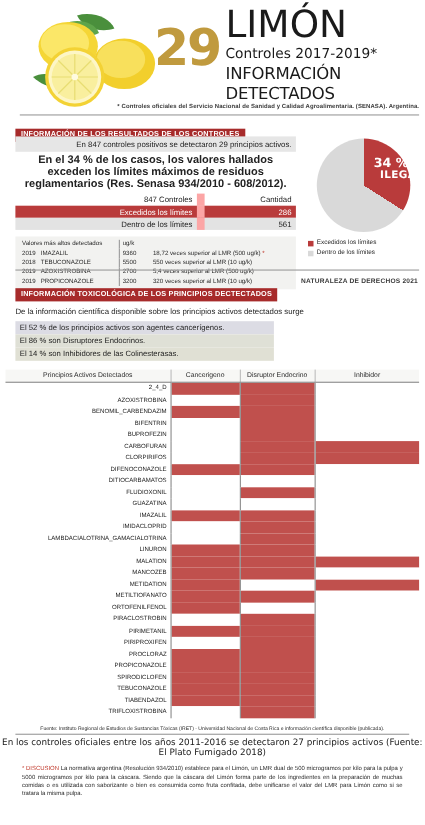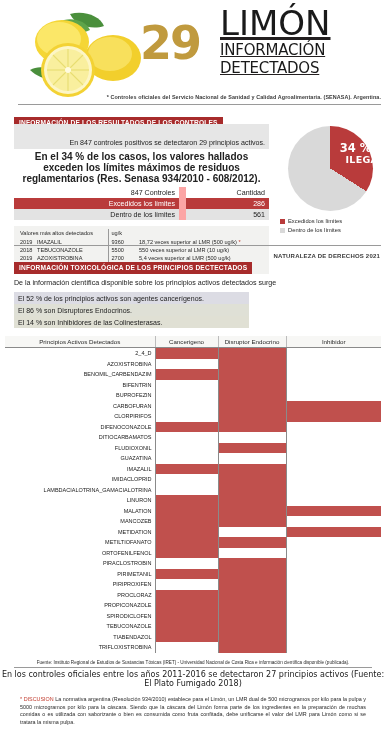--- a/index.html
+++ b/index.html
@@ -18,21 +18,21 @@
   #header { position:relative; height:106px; }
   #lemon-art {
     position:absolute; left:18px; top:8px; width:130px; height:92px;
   }
   #big-number {
     position:absolute; left:140px; top:12px;
     font-family:"DejaVu Sans", sans-serif;
     font-weight:bold; font-size:46px; line-height:62px;
     color:#c09a3e; letter-spacing:-2px;
   }
-  #title-block { position:absolute; left:220px; top:6px;text-decoration:underline; }
+  #title-block { position:absolute; left:205px; top:6px; }
   #title-main {
     font-family:"DejaVu Sans", sans-serif;
     font-size:34px; line-height:34px; font-weight:400;
     color:#1a1a1a; letter-spacing:0px;
   }
   #title-sub {
     font-family:"DejaVu Sans", sans-serif;
     font-size:12.5px; line-height:16px; color:#1a1a1a;
     margin-top:1px;
   }
@@ -57,21 +57,21 @@
     letter-spacing:0.2px;
     padding:2.5px 5px 2.5px 5px;
   }
 
   
   #results { position:relative; height:145px; }
   #banner1-wrap { position:absolute; left:14px; top:5px; }
   #results-left { position:absolute; left:14px; top:18px; width:255px; }
   .intro-line {
     background:#e6e6e6;
-    font-size:7.1px; text-align:right; padding:15px 4px 2px 0;
+    font-size:7.1px; text-align:right; padding:4px 4px 2px 0;
     color:#222;
   }
   .intro-line2 {
     font-size:10px; font-weight:bold; text-align:center;
     line-height:11px; padding:2px 2px 0 2px; color:#222;
   }
   .mini-table { width:100%; border-collapse:collapse; margin-top:3px; }
   .mini-table td { font-size:7.1px; padding:1.5px 4px; }
   .mt-head td { background:#ffffff; text-align:right; color:#222; }
   .mt-red td { background:#b93b3b; color:#ffffff; text-align:right; }
@@ -216,20 +216,21 @@
           <path d="M50 62 L35 47"></path>
       </g>
       <circle cx="50" cy="62" r="3" fill="#fffbe0"></circle>
     </svg>
   </div>
 
   <div id="big-number">29</div>
 
   <div id="title-block">
     <div id="title-main">LIMÓN</div>
+    <div id="title-sub">Controles 2017-2019*</div>
     <div id="title-sub2">INFORMACIÓN DETECTADOS</div>
   </div>
 
   <div id="header-note">* Controles oficiales del Servicio Nacional de Sanidad y Calidad Agroalimentaria. (SENASA). Argentina.</div>
   <div class="rule" id="rule1"></div>
 </div>
 
 <div id="results">
 
   <div id="banner1-wrap">

